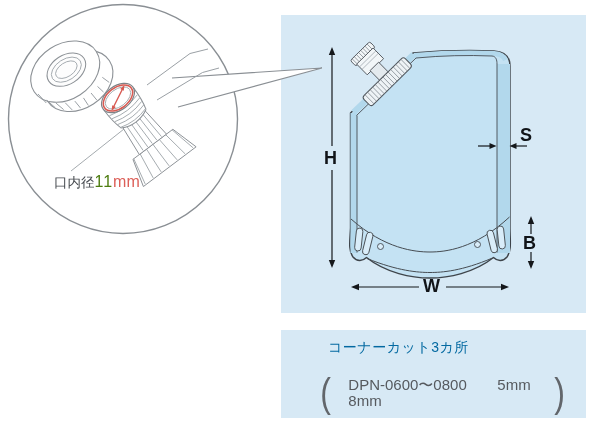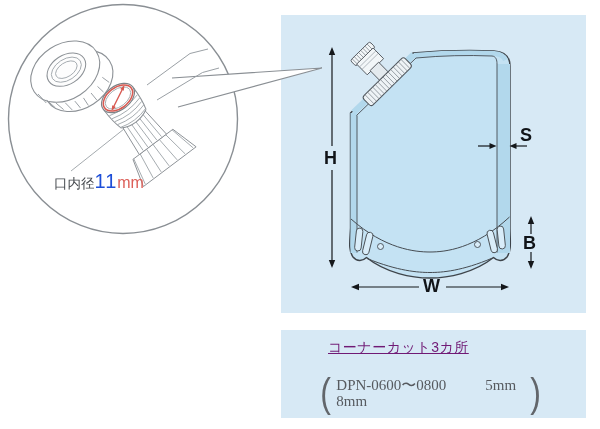--- a/index.html
+++ b/index.html
@@ -12,36 +12,36 @@
   #panel-bottom{left:281px;top:330px;width:305px;height:88px;}
   svg{position:absolute;left:0;top:0;}
   .dim-label{
     position:absolute;font-weight:bold;font-size:18px;color:#111418;
     line-height:18px;
   }
   #mouth-label{
     position:absolute;left:54px;top:173px;white-space:nowrap;color:#45494e;
     font-size:13.5px;line-height:17px;
   }
-  #mouth-label .red-big{color:#1d4ed8;font-size:20px;letter-spacing:1px;}
+  #mouth-label .red-big{color:#4d7c0f;font-size:16px;letter-spacing:1px;}
   #mouth-label .red-small{color:#dc5f58;font-size:16px;}
   .note-line{
-    position:absolute;left:328px;color:#701a75;font-size:14px;line-height:16px;
-    letter-spacing:0.5px;white-space:nowrap;text-decoration:underline;
+    position:absolute;left:328px;color:#0369a1;font-size:14px;line-height:16px;
+    letter-spacing:0.5px;white-space:nowrap;
   }
   #note-line1{top:339px;}
   #note-line2{top:357px;}
   #spec-rows{
     position:absolute;left:319px;top:375px;display:flex;align-items:center;color:#565a5f;
   }
   .big-paren{
     font-size:40px;font-weight:normal;color:#62666b;line-height:36px;
     transform:scaleX(0.8);
   }
-  #spec-table{margin:0 4px;font-family:Liberation Serif, serif;}
+  #spec-table{margin:0 16px;}
   .spec-row{display:flex;font-size:15px;line-height:16px;white-space:nowrap;}
   .spec-model{width:149px;}
   .spec-value{width:40px;}
 </style>
 </head>
 <body>
 
 <div id="stage">
 
   <div id="panel-top" class="panel"></div>

